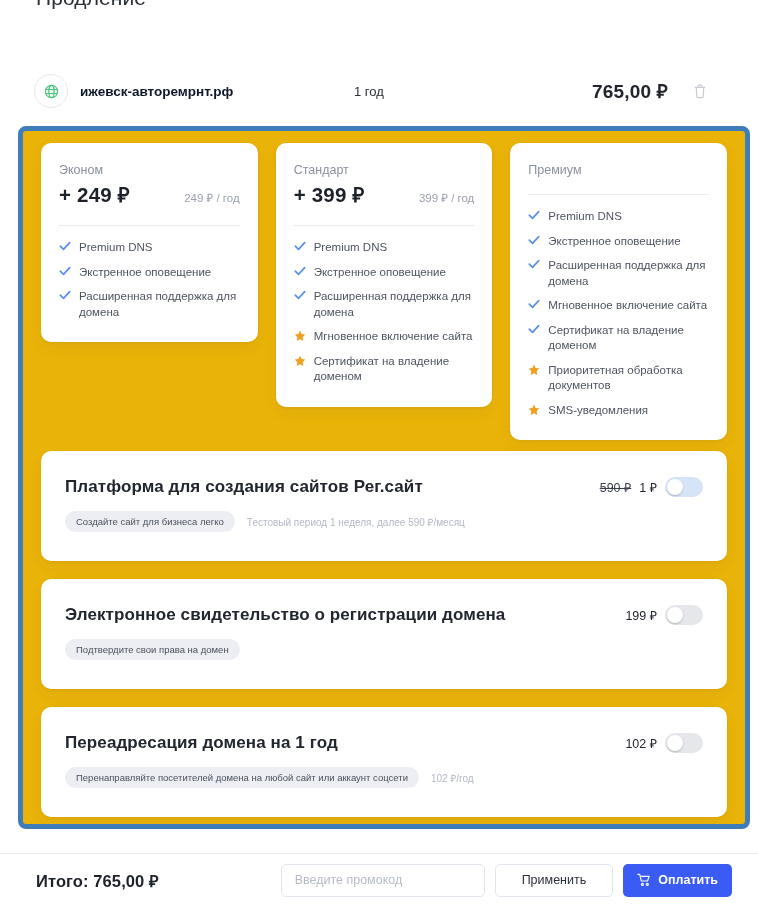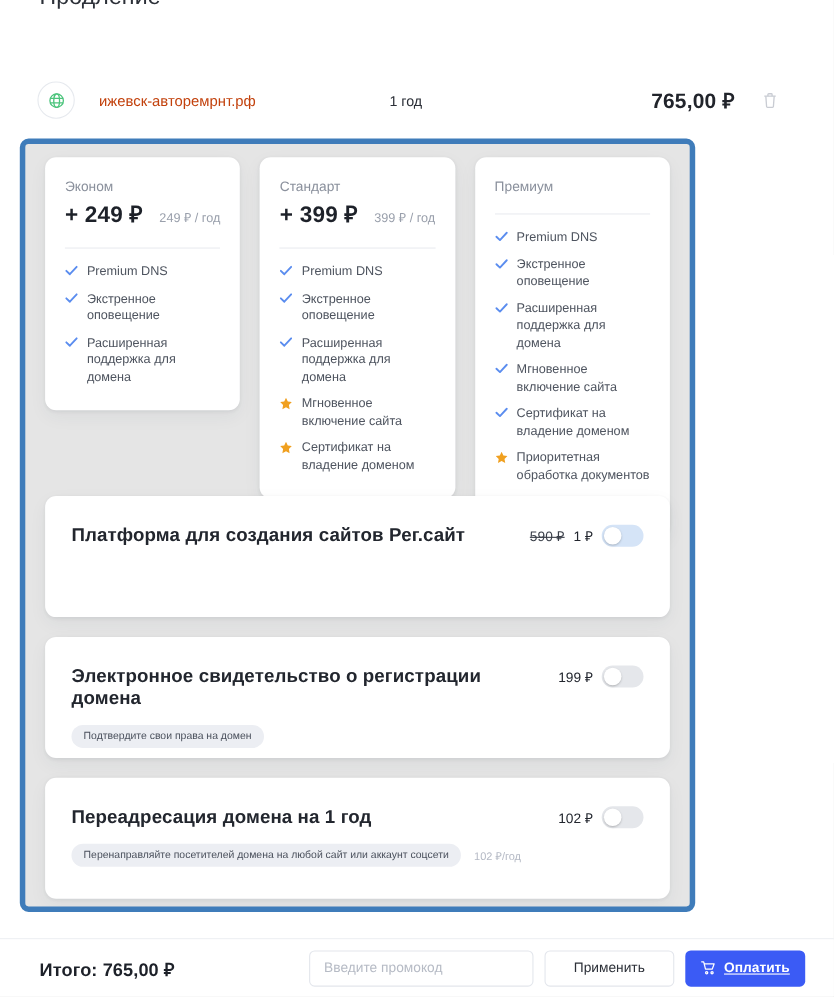--- a/index.html
+++ b/index.html
@@ -47,24 +47,25 @@
     border: 1px solid #e6e9ee;
     background: #fff;
     display: flex;
     align-items: center;
     justify-content: center;
     flex: none;
     margin-left: 10px;
   }
   .globe-wrap svg { display: block; }
   .domain-name {
-    margin-left: 22px;
+    margin-left: 12px;
     font-size: 13.5px;
-    color: #c2410c;
-    white-space: nowrap;
+    color: #0f172a;
+    white-space: nowrap;
+    font-weight: bold;
   }
   .domain-term {
     position: absolute;
     left: 330px;
     font-size: 13px;
     color: #2c3038;
   }
   .domain-price {
     position: absolute;
     right: 66px;
@@ -83,25 +84,25 @@
     align-items: center;
     justify-content: center;
     cursor: pointer;
   }
 
   
   .highlight-box {
     position: absolute;
     top: 126px;
     left: 18px;
-    width: 614px;
+    width: 732px;
     height: 703px;
     border: 5px solid #3f7cba;
     border-radius: 8px;
-    background: #e5e5e5;
+    background: #eab308;
     overflow: hidden;
   }
 
   
   .plans {
     position: absolute;
     top: 12px;
     left: 18px;
     right: 18px;
     display: flex;
@@ -316,21 +317,20 @@
     color: #fff;
     font-family: "Liberation Sans", sans-serif;
     font-size: 12.5px;
     font-weight: 700;
     cursor: pointer;
     display: flex;
     align-items: center;
     justify-content: center;
     gap: 7px;
     padding: 0 14px;
-    text-decoration: underline;
   }
   .pay-btn svg { display: block; }
 </style>
 </head>
 <body>
 
 <div class="page-title">Продление</div>
 
 <div class="domain-row">
   <span class="globe-wrap">
@@ -505,20 +505,24 @@
         </div>
       </div>
     </div>
 
   </div>
 
   <div class="addons">
 
     <div class="addon-card">
       <div class="addon-title">Платформа для создания сайтов Рег.сайт</div>
+      <div class="addon-meta">
+        <span class="badge">Создайте сайт для бизнеса легко</span>
+        <span class="addon-note">Тестовый период 1 неделя, далее 590 ₽/месяц</span>
+      </div>
       <div class="addon-right">
         <span class="price-old">590 ₽</span>
         <span class="price-new">1 ₽</span>
         <span class="toggle blue">
             <span class="knob"></span>
           </span>
       </div>
     </div>
 
     <div class="addon-card">

